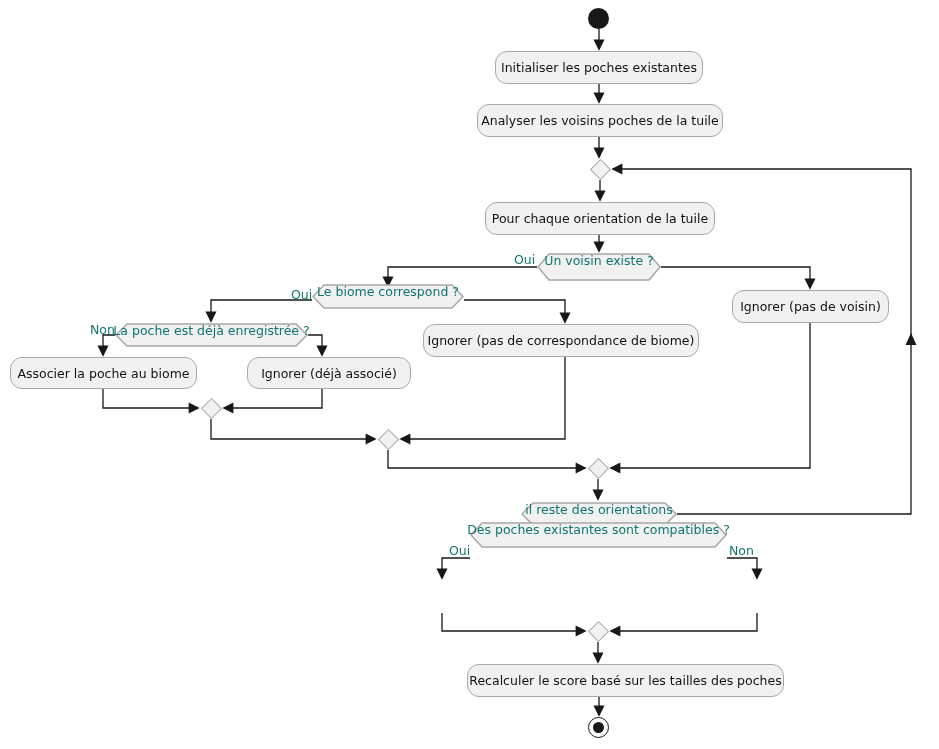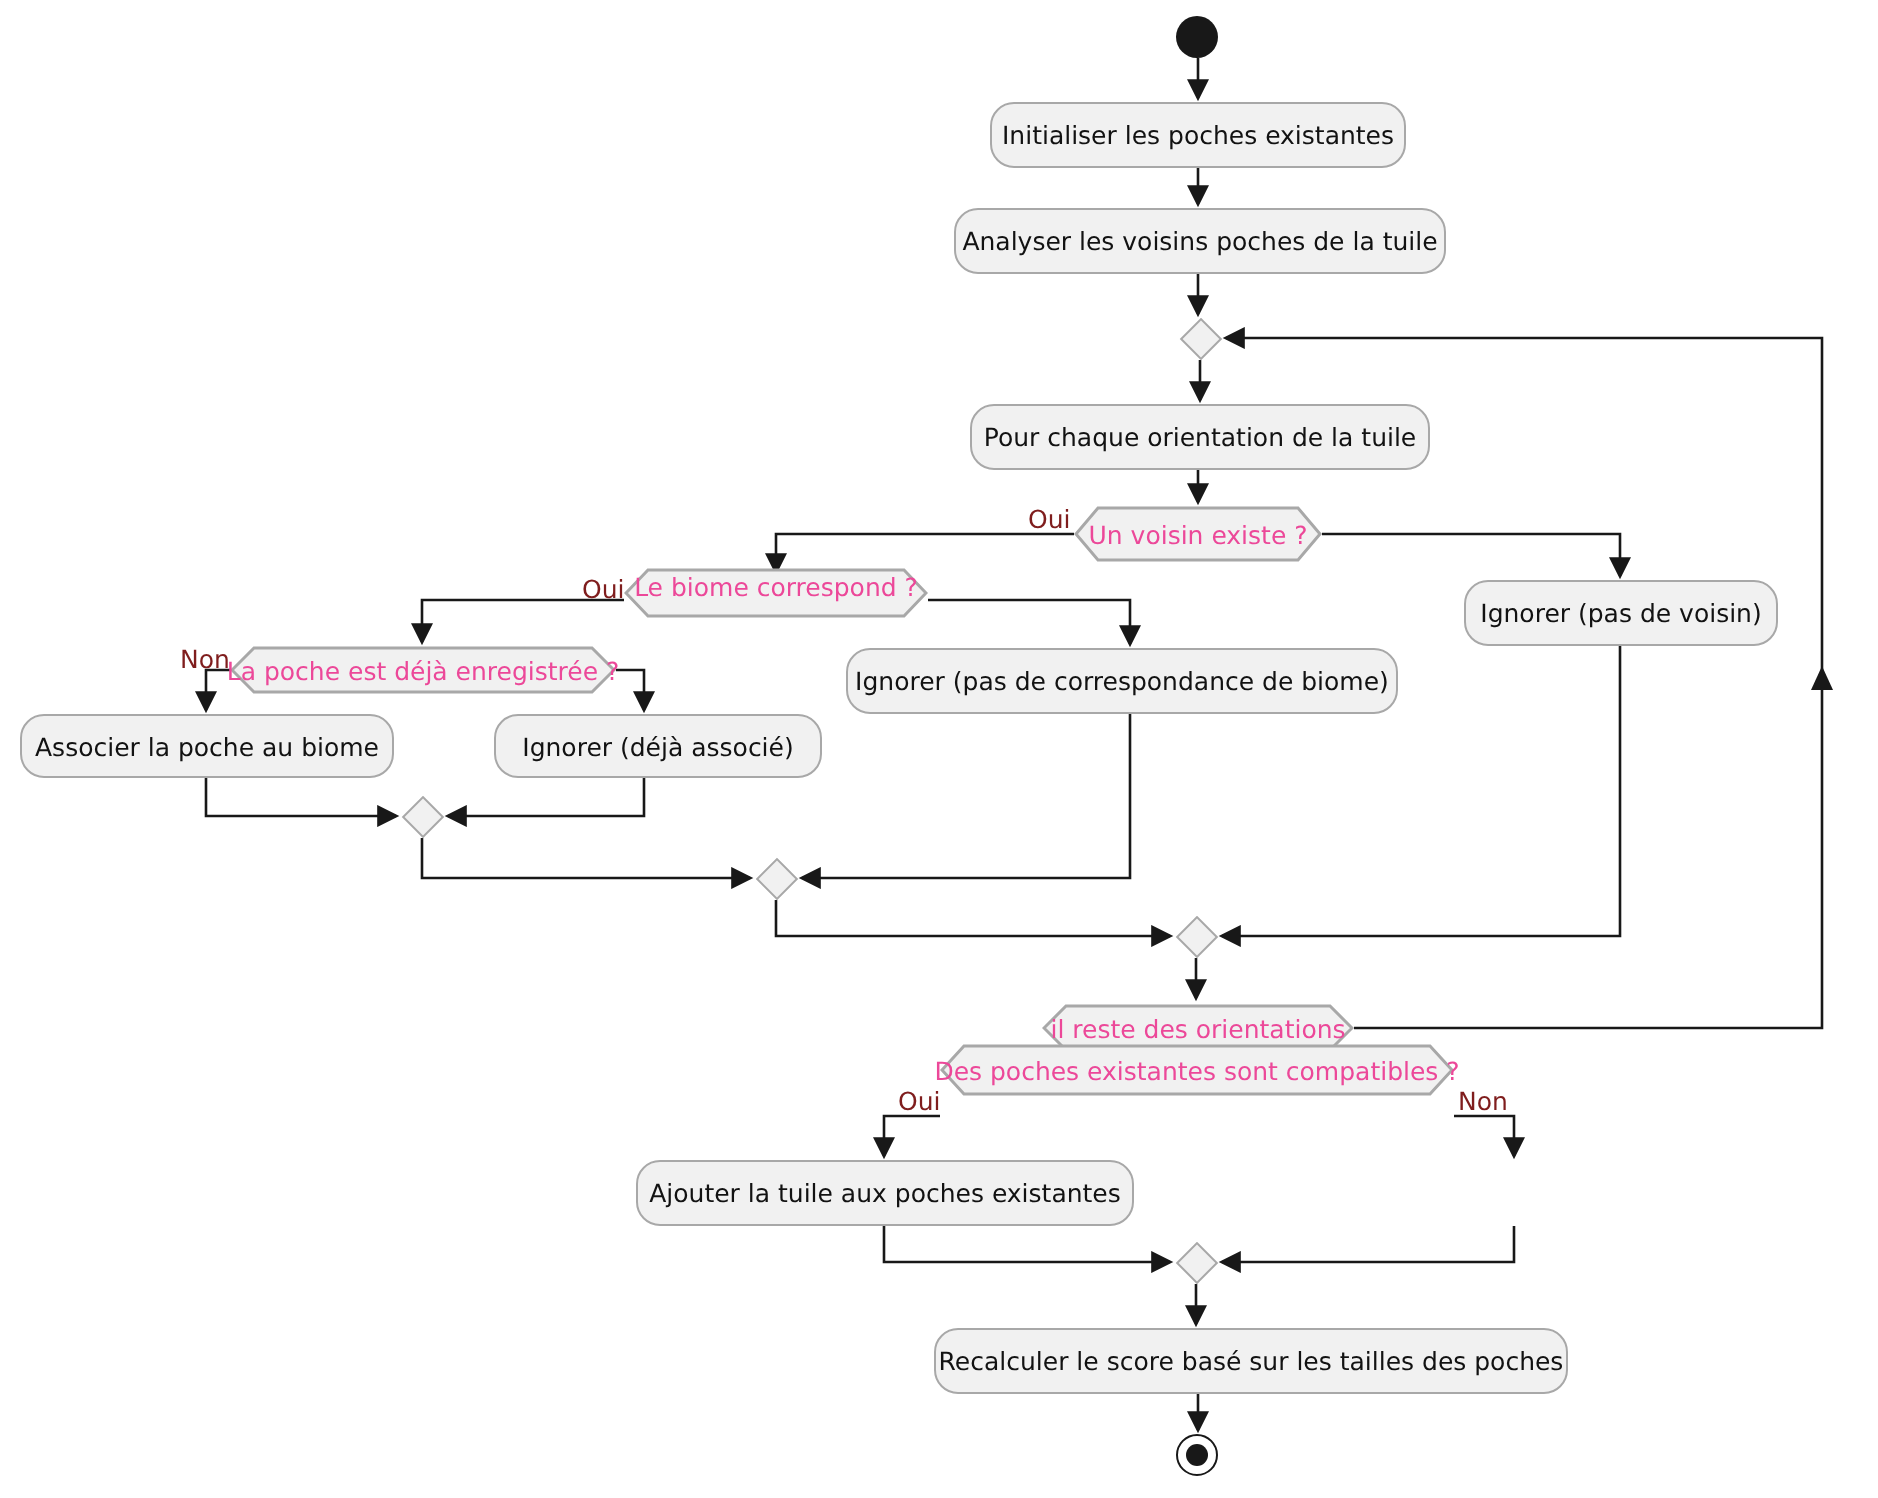--- a/index.html
+++ b/index.html
@@ -9,31 +9,31 @@
     color:#121212; overflow:hidden;
   }
   svg.edges { position:absolute; left:0; top:0; }
   .node {
     position:absolute; box-sizing:border-box;
     background:#F1F1F1; border:1.5px solid #A8A8A8; border-radius:12px;
     display:flex; align-items:center; justify-content:center;
     font-size:12.5px; white-space:nowrap; color:#121212;
   }
   .hex {
-    position:absolute; display:flex; align-items:center; justify-content:center;
-    font-size:12.5px; white-space:nowrap; color:#ec4899;
+    position:absolute; display:flex; align-items:flex-start; justify-content:center;
+    font-size:12.5px; white-space:nowrap; color:#0f766e;
   }
   .hex svg { position:absolute; left:0; top:0; }
   .hex span { position:relative; z-index:1; }
   .hexpoly { fill:#F1F1F1; stroke:#A8A8A8; stroke-width:1.5; }
   .diamond {
     position:absolute; width:15px; height:15px; box-sizing:border-box;
     background:#F1F1F1; border:1.5px solid #A8A8A8; transform:rotate(45deg);
   }
-  .edge-label { position:absolute; font-size:12.5px; white-space:nowrap; color:#7f1d1d; }
+  .edge-label { position:absolute; font-size:12.5px; white-space:nowrap; color:#0f766e; }
   .start-node {
     position:absolute; left:588px; top:8px; width:21px; height:21px;
     border-radius:50%; background:#181818;
   }
   .end-node {
     position:absolute; left:588px; top:717px; width:21px; height:21px;
     box-sizing:border-box; border-radius:50%; border:1.5px solid #181818;
     background:#ffffff; display:flex; align-items:center; justify-content:center;
   }
   .end-node::after { content:""; width:11px; height:11px; border-radius:50%; background:#181818; }
@@ -135,21 +135,20 @@
 
   <div class="hex" style="left:470px; top:522px; width:257px; height:26px">
     <svg width="257" height="26">
         <polygon class="hexpoly" points="12,1 245,1 256,13 245,25 12,25 1,13"></polygon>
       </svg>
     <span>Des poches existantes sont compatibles ?</span>
   </div>
   <div class="edge-label" style="left:449px; top:543px">Oui</div>
   <div class="edge-label" style="left:729px; top:543px">Non</div>
 
-  <div class="node" style="left:318px; top:580px; width:249px; height:33px">Ajouter la tuile aux poches existantes</div>
 
 
   <div class="diamond" style="left:590.5px; top:623.5px"></div>
 
   <div class="node" style="left:467px; top:664px; width:317px; height:33px">Recalculer le score basé sur les tailles des poches</div>
 
   <div class="end-node"></div>
 
 </div>
 

